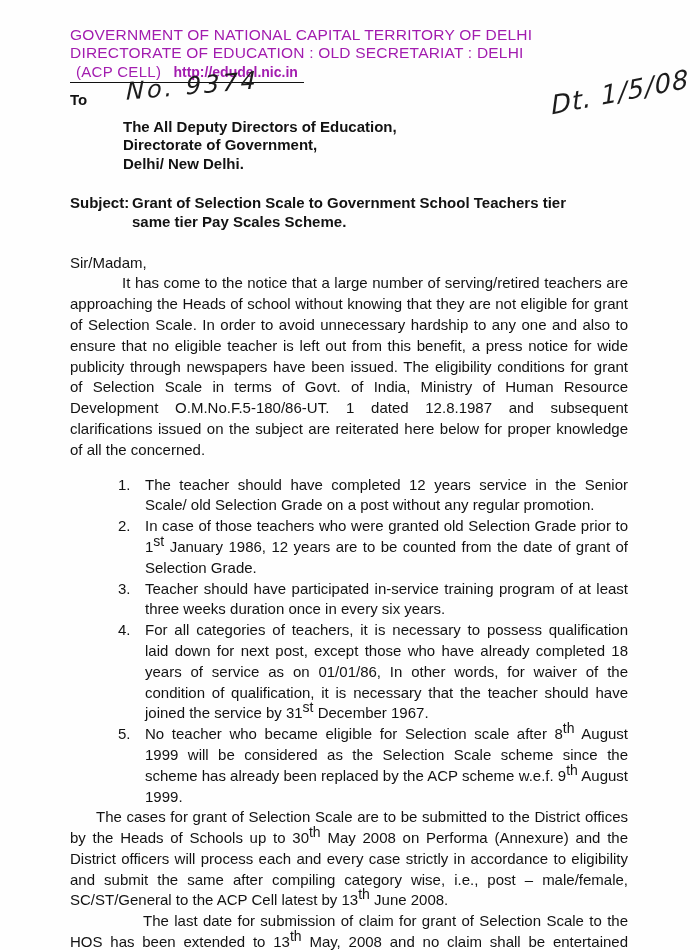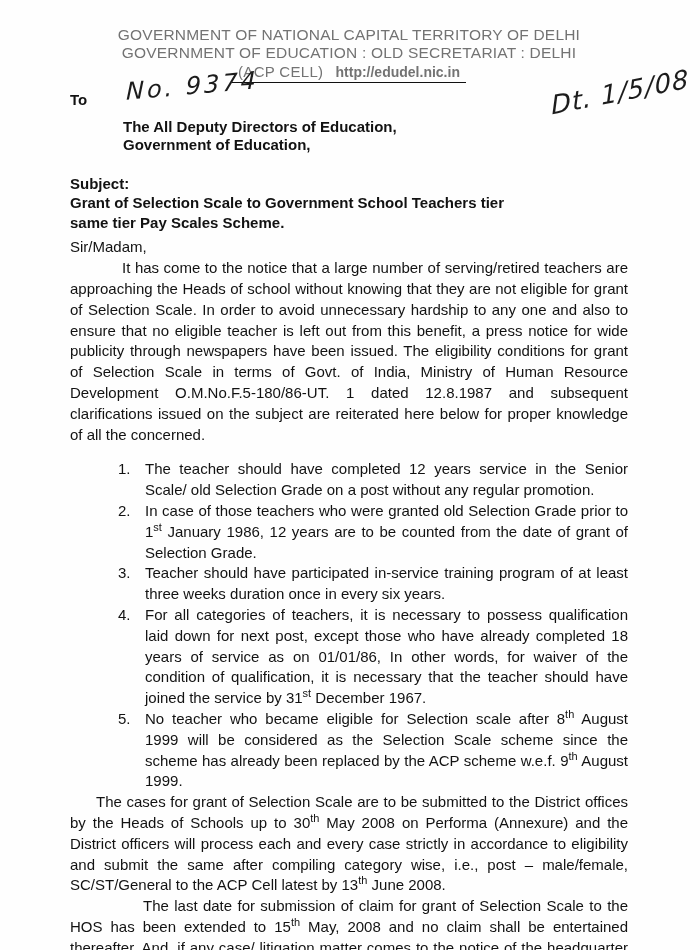--- a/index.html
+++ b/index.html
@@ -10,74 +10,75 @@
     background:#fefefe;
     box-sizing:border-box;
     padding:26px 72px 0 70px;
     font-family:"Liberation Sans", sans-serif;
     font-size:15px;
     line-height:20.8px;
     color:#121212;
     overflow:hidden;
   }
   
-  .hdr{text-align:center;color:#737373;}
+  .hdr{text-align:left;color:#a21caf;}
   .hdr-l1,.hdr-l2{font-size:15.5px;line-height:18px;letter-spacing:.2px;}
   .hdr-l3{margin-top:1px;line-height:18px;}
   .hdr-underline{border-bottom:1.5px solid #111;padding:0 6px 1px 6px;display:inline-block;}
   .acp{font-size:15px;letter-spacing:.3px;}
   .url{font-size:14px;font-weight:bold;margin-left:8px;}
   
   .hw{position:absolute;font-family:"DejaVu Sans",sans-serif;font-style:italic;color:#1c1c1c;white-space:nowrap;}
   .hw-no{left:126px;top:76px;font-size:24px;transform:rotate(-5deg) skewX(-6deg);letter-spacing:3px;}
   .hw-dt{right:10px;top:82px;font-size:26px;transform:rotate(-11deg) skewX(-8deg);letter-spacing:1px;}
   
   .to{font-weight:bold;margin-top:7px;}
   .addr{margin-left:53px;margin-top:7px;font-weight:bold;line-height:18.6px;}
   
-  .subject{display:flex;margin-top:19px;font-weight:bold;line-height:19.5px;flex-direction:column;}
+  .subject{display:flex;margin-top:19px;font-weight:bold;line-height:19.5px;}
   .subject .lbl{width:62px;flex:0 0 auto;}
-  .salutation{margin-top:5px;}
+  .salutation{margin-top:21px;}
   
   p.body{margin:0;text-align:justify;}
   .p1{margin-top:9px;text-indent:52px;}
   .p2{margin-top:13px;margin-left:26px;text-indent:26px;}
   .p3{margin-top:12px;margin-left:26px;text-indent:73px;}
   
   .list{margin-top:14px;margin-left:48px;}
   .li{display:flex;}
   .li .num{flex:0 0 27px;}
   .li .txt{flex:1;text-align:justify;}
   .b{font-weight:normal;}
-  .sup{font-size:11px;vertical-align:super;line-height:0;}
+  .sup{font-size:14px;vertical-align:super;line-height:0;}
 </style>
 </head>
 <body>
 
 <div class="page">
 
   <div class="hdr">
     <div class="hdr-l1">GOVERNMENT OF NATIONAL CAPITAL TERRITORY OF DELHI</div>
-    <div class="hdr-l2">GOVERNMENT OF EDUCATION : OLD SECRETARIAT : DELHI</div>
+    <div class="hdr-l2">DIRECTORATE OF EDUCATION : OLD SECRETARIAT : DELHI</div>
     <div class="hdr-l3">
       <span class="hdr-underline">
         <span class="acp">(ACP CELL)</span>
         <span class="url">http://edudel.nic.in</span>
       </span>
     </div>
   </div>
 
   <span class="hw hw-no">No. 9374</span>
   <span class="hw hw-dt">Dt. 1/5/08</span>
 
   <div class="to">To</div>
 
   <div class="addr">
     <div>The All Deputy Directors of Education,</div>
-    <div>Government of Education,</div>
+    <div>Directorate of Government,</div>
+    <div>Delhi/ New Delhi.</div>
   </div>
 
   <div class="subject">
     <span class="lbl">Subject:</span>
     <span class="txt">
       <div>Grant of Selection Scale to Government School Teachers tier</div>
       <div>same tier Pay Scales Scheme.</div>
     </span>
   </div>
 
@@ -103,15 +104,15 @@
       <span class="txt"><span>For all categories of teachers, it is necessary to </span><span class="b">possess qualification laid down for next post, except</span><span> those who have already </span><span class="b">completed 18 years of service as on 01/01/86</span><span>, In other words, for waiver of the condition of qualification, it is necessary that the teacher </span><span class="b">should have joined the service by 31</span><span class="b sup">st</span><span class="b"> December 1967</span><span>.</span></span>
     </div>
     <div class="li">
       <span class="num">5.</span>
       <span class="txt"><span>No teacher who became eligible for Selection scale </span><span class="b">after 8</span><span class="b sup">th</span><span class="b"> August 1999</span><span> will be considered as the Selection Scale scheme since the scheme has already been replaced by the </span><span class="b">ACP scheme w.e.f. 9</span><span class="b sup">th</span><span class="b"> August 1999</span><span>.</span></span>
     </div>
   </div>
 
   <p class="body p2"><span>The cases for grant of Selection Scale are to be submitted to the District offices by the Heads of Schools up to 30</span><span class="sup">th</span><span> May 2008 on Performa (Annexure) and the District officers will process each and every case strictly in accordance to eligibility and submit the same after compiling category wise, i.e., post – male/female, SC/ST/General to the ACP Cell latest by 13</span><span class="sup">th</span><span> June 2008.</span></p>
 
-  <p class="body p3"><span>The last date for submission of claim for grant of Selection Scale to the HOS has been extended to 15</span><span class="sup">th</span><span> May, 2008 and no claim shall be entertained thereafter. And, if any case/ litigation matter comes to the notice of the headquarter after 13</span></p>
+  <p class="body p3"><span>The last date for submission of claim for grant of Selection Scale to the HOS has been extended to 13</span><span class="sup">th</span><span> May, 2008 and no claim shall be entertained thereafter. And, if any case/ litigation matter comes to the notice of the headquarter after 13</span></p>
 
 </div>
 
 </body></html>

